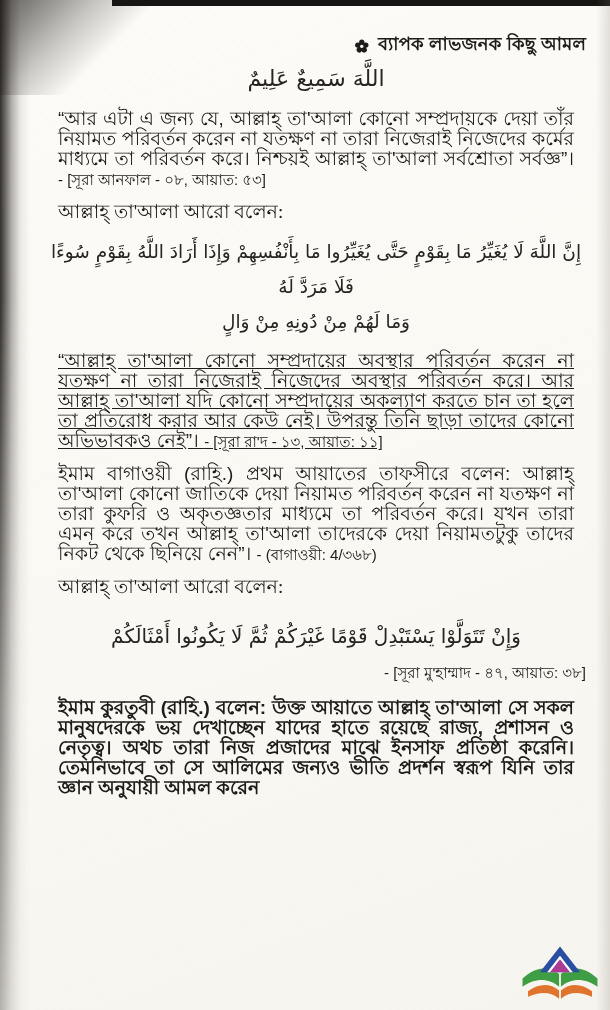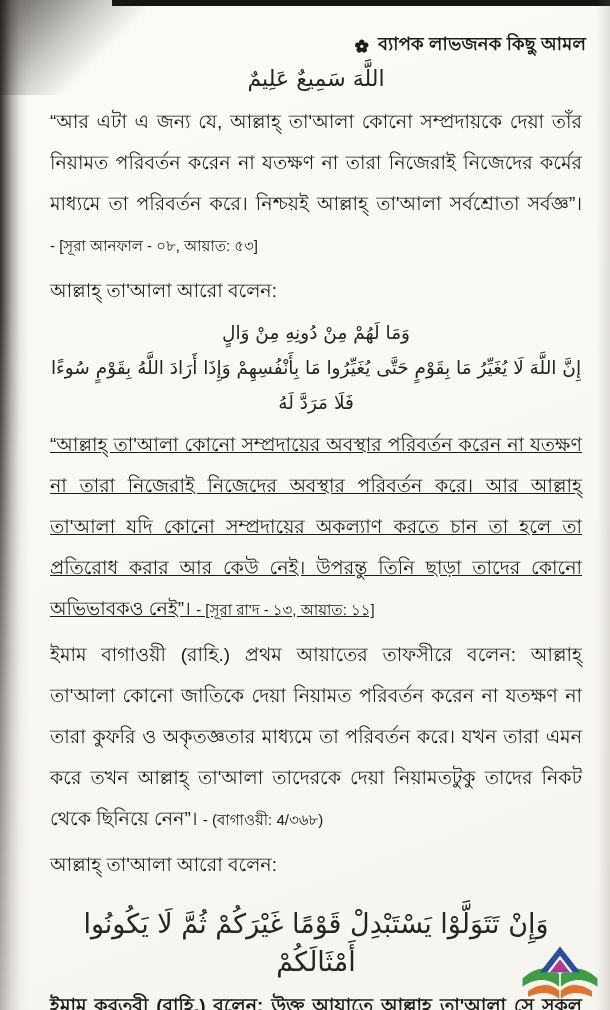--- a/index.html
+++ b/index.html
@@ -17,24 +17,24 @@
   .scan-right{position:absolute;right:0;top:0;bottom:0;width:14px;pointer-events:none;
     background:linear-gradient(to left,rgba(120,114,106,0.20),transparent);}
   
   .content{position:relative;padding:30px 24px 0 46px;}
   .header{display:flex;justify-content:flex-end;align-items:center;gap:9px;
           font-weight:bold;font-size:18px;letter-spacing:.2px;}
   .ornament{font-size:17px;line-height:1;transform:translateY(1px);}
   .arabic{direction:rtl;text-align:center;font-family:"DejaVu Sans",sans-serif;color:#262523;}
   .arabic-1{font-size:22px;line-height:36px;}
   .arabic-2{font-size:18.5px;margin-top:4px;line-height:35px;}
-  .arabic-3{font-size:27px;margin-top:20px;line-height:38px;}
-  p.bn{font-size:19px;line-height:41px;text-align:justify;margin:4px;}
+  .arabic-3{font-size:20px;margin-top:20px;line-height:38px;}
+  p.bn{font-size:19px;line-height:20px;text-align:justify;margin:12px;}
   .para-1{margin-top:8px;}
-  .says{margin-top:12px;text-align:left;}
+  .says{margin-top:12px;text-align:left;font-family:Liberation Serif, serif;}
   .para-2{margin-top:4px;text-decoration:underline;}
   .para-3{margin-top:24px;}
   .says-2{margin-top:4px;}
   .para-4{margin-top:4px;}
   .cite{font-size:15px;white-space:nowrap;}
   .cite-line{margin-top:6px;text-align:right;font-size:15px;}
   .para-5{margin-top:14px;font-weight:bold;line-height:33px;}
   .logo{position:absolute;right:8px;bottom:4px;width:84px;height:64px;}
 </style>
 </head>
@@ -53,33 +53,34 @@
       <span>ব্যাপক লাভজনক কিছু আমল</span>
     </div>
 
     <div class="arabic arabic-1">اللَّهَ سَمِيعٌ عَلِيمٌ</div>
 
     <p class="bn para-1"><span>“আর এটা এ জন্য যে, আল্লাহ্ তা'আলা কোনো সম্প্রদায়কে দেয়া তাঁর নিয়ামত পরিবর্তন করেন না যতক্ষণ না তারা নিজেরাই নিজেদের কর্মের মাধ্যমে তা পরিবর্তন করে। নিশ্চয়ই আল্লাহ্ তা'আলা সর্বশ্রোতা সর্বজ্ঞ”। </span><span class="cite">- [সূরা আনফাল - ০৮, আয়াত: ৫৩]</span></p>
 
     <p class="bn says">আল্লাহ্ তা'আলা আরো বলেন:</p>
 
     <div class="arabic arabic-2">
+      <div>إِنَّ اللَّهَ لَا يُغَيِّرُ مَا بِقَوْمٍ حَتَّى يُغَيِّرُوا مَا بِأَنْفُسِهِمْ وَإِذَا أَرَادَ اللَّهُ بِقَوْمٍ سُوءًا فَلَا مَرَدَّ لَهُ</div>
       <div>وَمَا لَهُمْ مِنْ دُونِهِ مِنْ وَالٍ</div>
-      <div>إِنَّ اللَّهَ لَا يُغَيِّرُ مَا بِقَوْمٍ حَتَّى يُغَيِّرُوا مَا بِأَنْفُسِهِمْ وَإِذَا أَرَادَ اللَّهُ بِقَوْمٍ سُوءًا فَلَا مَرَدَّ لَهُ</div>
     </div>
 
     <p class="bn para-2"><span>“আল্লাহ্ তা'আলা কোনো সম্প্রদায়ের অবস্থার পরিবর্তন করেন না যতক্ষণ না তারা নিজেরাই নিজেদের অবস্থার পরিবর্তন করে। আর আল্লাহ্ তা'আলা যদি কোনো সম্প্রদায়ের অকল্যাণ করতে চান তা হলে তা প্রতিরোধ করার আর কেউ নেই। উপরন্তু তিনি ছাড়া তাদের কোনো অভিভাবকও নেই”। </span><span class="cite">- [সূরা রা'দ - ১৩, আয়াত: ১১]</span></p>
 
     <p class="bn para-3"><span>ইমাম বাগাওয়ী (রাহি.) প্রথম আয়াতের তাফসীরে বলেন: আল্লাহ্ তা'আলা কোনো জাতিকে দেয়া নিয়ামত পরিবর্তন করেন না যতক্ষণ না তারা কুফরি ও অকৃতজ্ঞতার মাধ্যমে তা পরিবর্তন করে। যখন তারা এমন করে তখন আল্লাহ্ তা'আলা তাদেরকে দেয়া নিয়ামতটুকু তাদের নিকট থেকে ছিনিয়ে নেন”। </span><span class="cite">- (বাগাওয়ী: 4/৩৬৮)</span></p>
 
     <p class="bn says says-2">আল্লাহ্ তা'আলা আরো বলেন:</p>
 
     <div class="arabic arabic-3">وَإِنْ تَتَوَلَّوْا يَسْتَبْدِلْ قَوْمًا غَيْرَكُمْ ثُمَّ لَا يَكُونُوا أَمْثَالَكُمْ</div>
 
 
+    <div class="cite-line">- [সূরা মু'হাম্মাদ - ৪৭, আয়াত: ৩৮]</div>
 
     <p class="bn para-5">ইমাম কুরতুবী (রাহি.) বলেন: উক্ত আয়াতে আল্লাহ্ তা'আলা সে সকল মানুষদেরকে ভয় দেখাচ্ছেন যাদের হাতে রয়েছে রাজ্য, প্রশাসন ও নেতৃত্ব। অথচ তারা নিজ প্রজাদের মাঝে ইনসাফ প্রতিষ্ঠা করেনি। তেমনিভাবে তা সে আলিমের জন্যও ভীতি প্রদর্শন স্বরূপ যিনি তার জ্ঞান অনুযায়ী আমল করেন</p>
 
   </div>
 
   <svg class="logo" viewBox="0 0 90 70" xmlns="http://www.w3.org/2000/svg">
     <path d="M4,40 C18,27 34,25 44,35 L44,49 C32,38 16,40 4,49 Z" fill="#3f9e43"></path>
     <path d="M86,40 C72,27 56,25 46,35 L46,49 C58,38 74,40 86,49 Z" fill="#3f9e43"></path>
     <path d="M10,54 C22,45 34,45 44,53 L44,62 C33,53 22,55 10,60 Z" fill="#e0742e"></path>
     <path d="M80,54 C68,45 56,45 46,53 L46,62 C57,53 68,55 80,60 Z" fill="#e0742e"></path>

